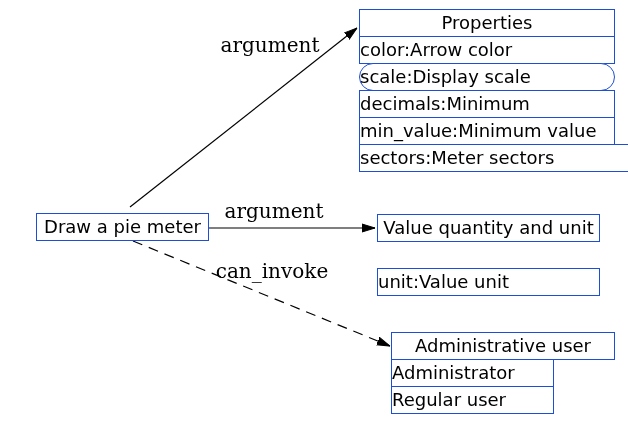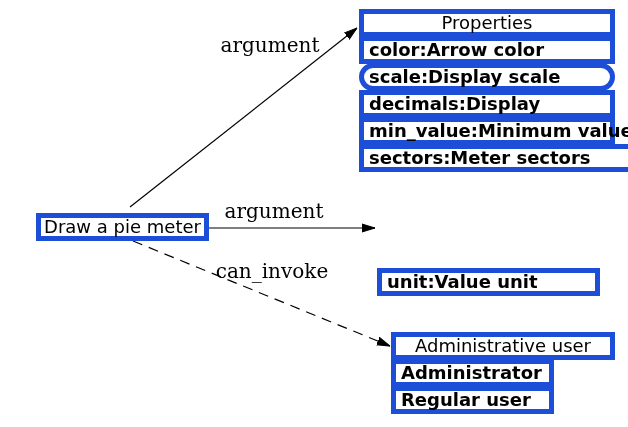--- a/index.html
+++ b/index.html
@@ -16,30 +16,30 @@
     position: absolute;
     left: 0; top: 0;
     width: 628px; height: 427px;
   }
   .edge-line { stroke: #000000; stroke-width: 1.2; fill: none; }
   .edge-line.dashed { stroke-dasharray: 10 7; }
   .node {
     position: absolute;
     box-sizing: border-box;
     height: 28px;
-    border: 5px solid #1d4ed8;
+    border: 1px solid #1d4ed8;
     background: #ffffff;
     display: flex;
     align-items: center;
     white-space: nowrap;
     font-size: 18px;
     line-height: 1;
   }
   .cell-center { justify-content: center; }
-  .cell-left { padding-left: 5px; justify-content: flex-start; font-weight: bold; }
+  .cell-left { justify-content: flex-start; }
   .edge-label {
     position: absolute;
     transform: translateX(-50%);
     font-family: "DejaVu Serif", "Liberation Serif", serif;
     font-size: 20px;
     line-height: 21px;
     color: #000000;
     white-space: nowrap;
   }
 </style>
@@ -61,23 +61,24 @@
 
   <div class="edge-label" style="left:270px; top:35px;">argument</div>
   <div class="edge-label" style="left:274px; top:201px;">argument</div>
   <div class="edge-label" style="left:272px; top:261px;">can_invoke</div>
 
   <div class="node cell-center" style="left:14px; top:213px; width:173px;margin-left:22px;">Draw a pie meter</div>
 
   <div class="node cell-center" style="left:359px; top:9px; width:256px;">Properties</div>
   <div class="node cell-left" style="left:359px; top:36px; width:256px;">color:Arrow color</div>
   <div class="node cell-left" style="left:359px; top:63px; width:256px;border-radius:14px;">scale:Display scale</div>
-  <div class="node cell-left" style="left:359px; top:90px; width:256px;">decimals:Display</div>
+  <div class="node cell-left" style="left:359px; top:90px; width:256px;">decimals:Minimum</div>
   <div class="node cell-left" style="left:359px; top:117px; width:256px;">min_value:Minimum value</div>
   <div class="node cell-left" style="left:359px; top:144px; width:308px;">sectors:Meter sectors</div>
 
+  <div class="node cell-center" style="left:377px; top:214px; width:223px;">Value quantity and unit</div>
   <div class="node cell-left" style="left:377px; top:268px; width:223px;">unit:Value unit</div>
 
   <div class="node cell-center" style="left:391px; top:332px; width:224px;">Administrative user</div>
   <div class="node cell-left" style="left:391px; top:359px; width:163px;">Administrator</div>
   <div class="node cell-left" style="left:391px; top:386px; width:163px;">Regular user</div>
 
 </div>
 
 </body></html>

